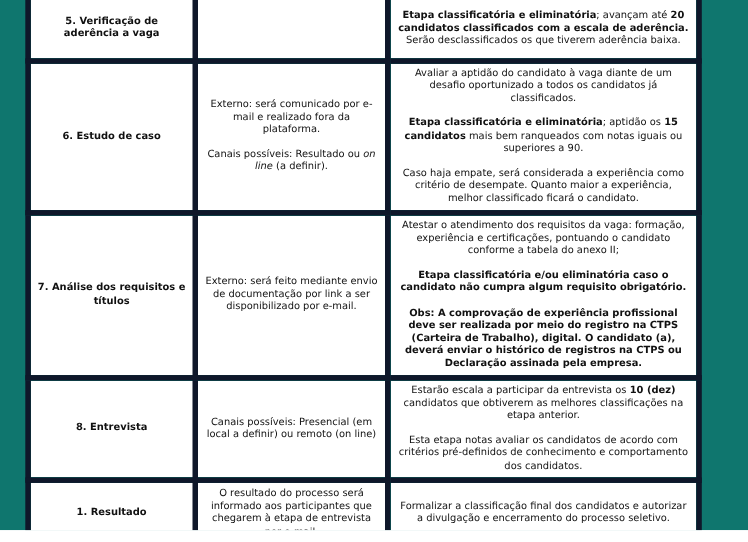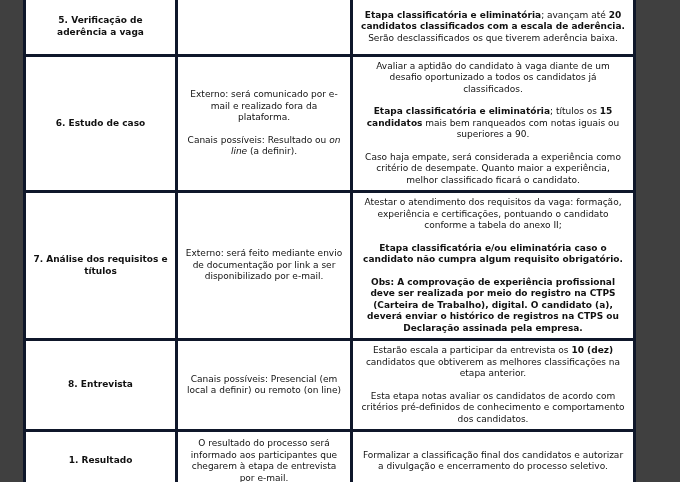--- a/index.html
+++ b/index.html
@@ -1,35 +1,35 @@
 <!DOCTYPE html>
 <html><head>
 <meta charset="utf-8">
 <style>
   * { box-sizing: border-box; }
   html, body { margin: 0; padding: 0; background: #ffffff; }
   .page {
     position: relative;
     width: 680px;
     height: 482px;
-    background: #404040;
+    background: #0f766e;
     font-family: "DejaVu Sans", "Liberation Sans", sans-serif;
     color: #111111;
     overflow: hidden;
   }
   table.steps {
     position: absolute;
     top: 0;
     left: 23px;
     width: 610px;
     border-collapse: collapse;
     table-layout: fixed;
   }
   table.steps td {
-    border: 3px solid #0f172a;
+    border: 5px solid #0f172a;
     padding: 4px 6px;
     font-size: 9px;
     line-height: 11.5px;
     vertical-align: middle;
     text-align: center;
     background: #ffffff;
     overflow: hidden;
   }
   tr.first-row td { border-top: none; }
   td.step-cell { font-weight: bold; }
@@ -67,21 +67,21 @@
     <tr style="height:126px">
       <td class="step-cell">
         <p>6. Estudo de caso</p>
       </td>
       <td>
         <p>Externo: será comunicado por e-mail e realizado fora da plataforma.</p>
         <p><span>Canais possíveis: Resultado ou </span><span class="i">on line</span><span> (a definir).</span></p>
       </td>
       <td>
         <p>Avaliar a aptidão do candidato à vaga diante de um desafio oportunizado a todos os candidatos já classificados.</p>
-        <p><span class="b">Etapa classificatória e eliminatória</span><span>; títulos os </span><span class="b">15 candidatos</span><span> mais bem ranqueados com notas iguais ou superiores a 90.</span></p>
+        <p><span class="b">Etapa classificatória e eliminatória</span><span>; aptidão os </span><span class="b">15 candidatos</span><span> mais bem ranqueados com notas iguais ou superiores a 90.</span></p>
         <p>Caso haja empate, será considerada a experiência como critério de desempate. Quanto maior a experiência, melhor classificado ficará o candidato.</p>
       </td>
     </tr>
 
     <tr style="height:140px">
       <td class="step-cell">
         <p>7. Análise dos requisitos e títulos</p>
       </td>
       <td class="va-top">
         <p>Externo: será feito mediante envio de documentação por link a ser disponibilizado por e-mail.</p>

